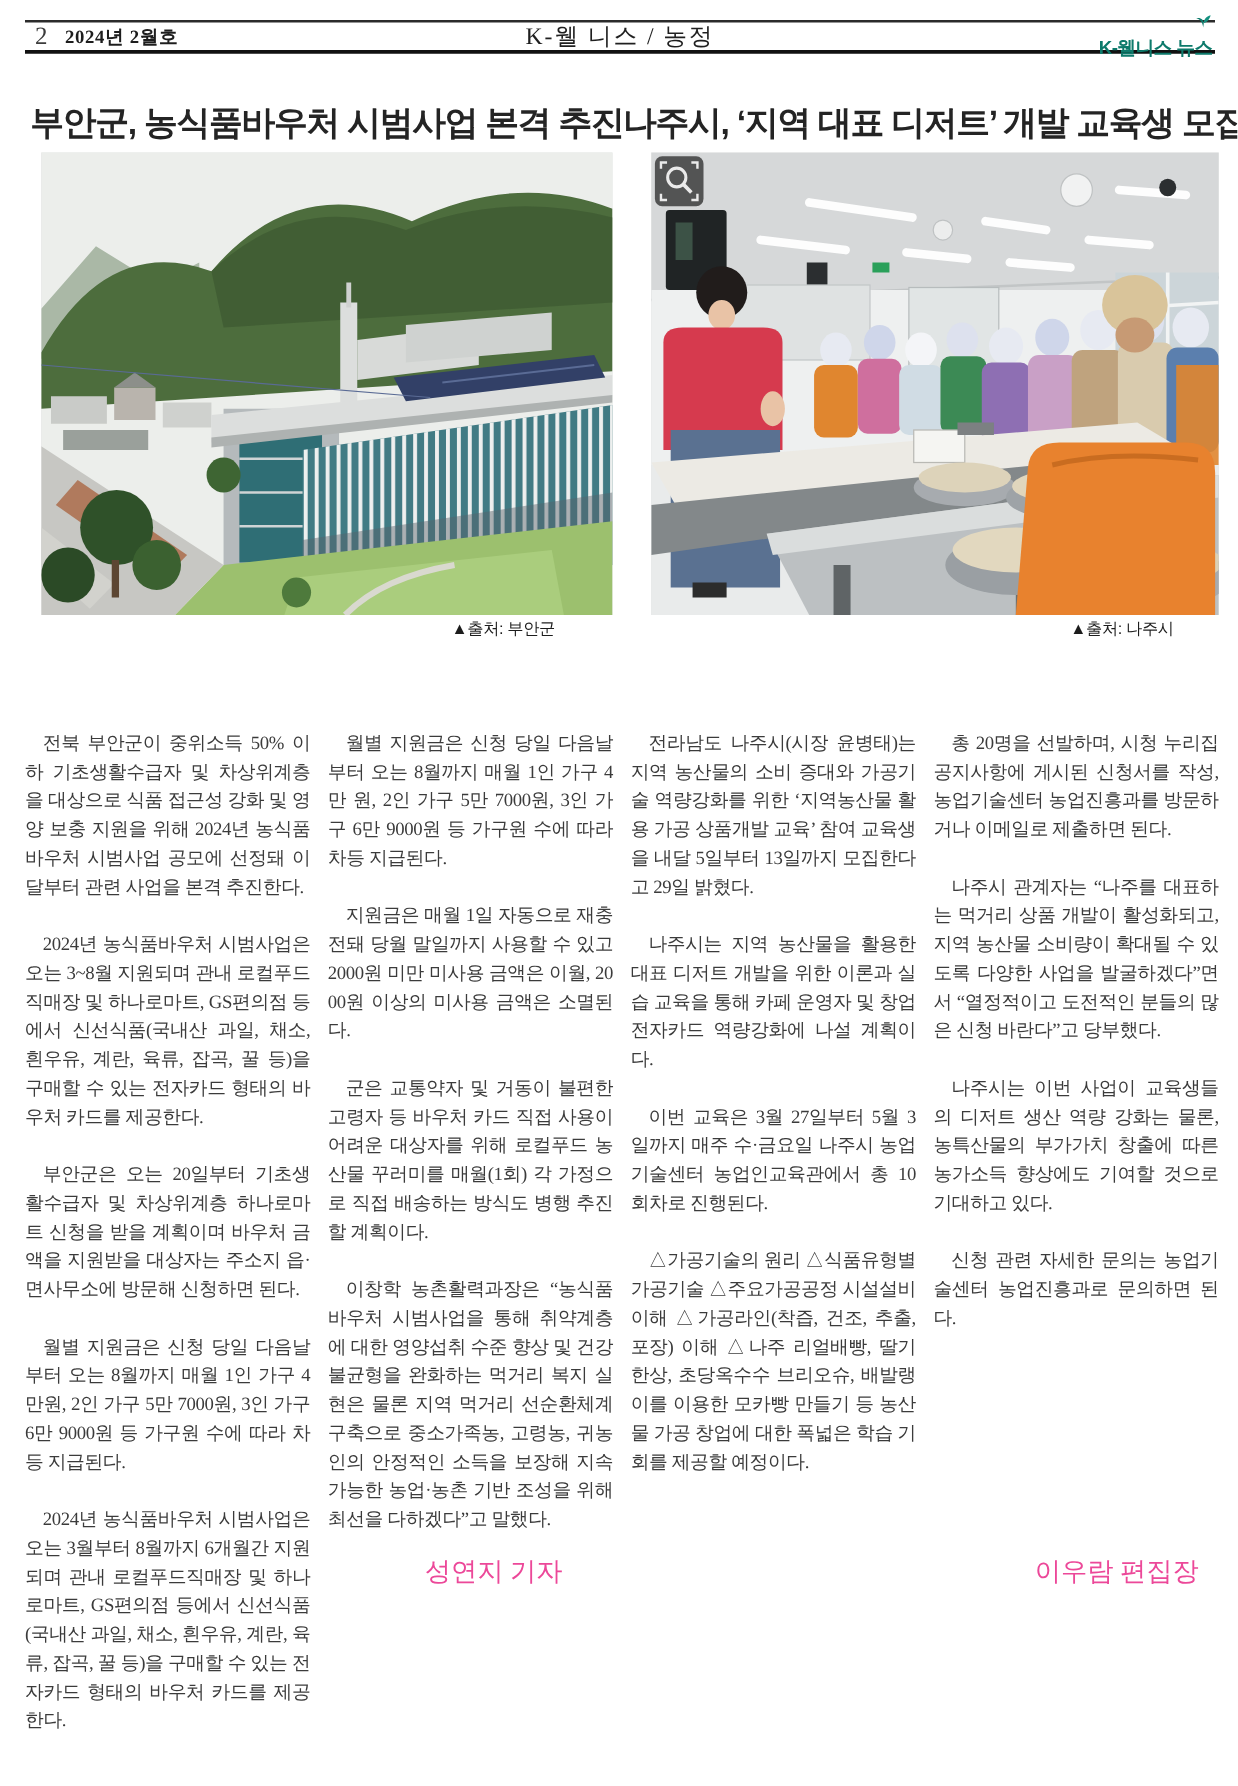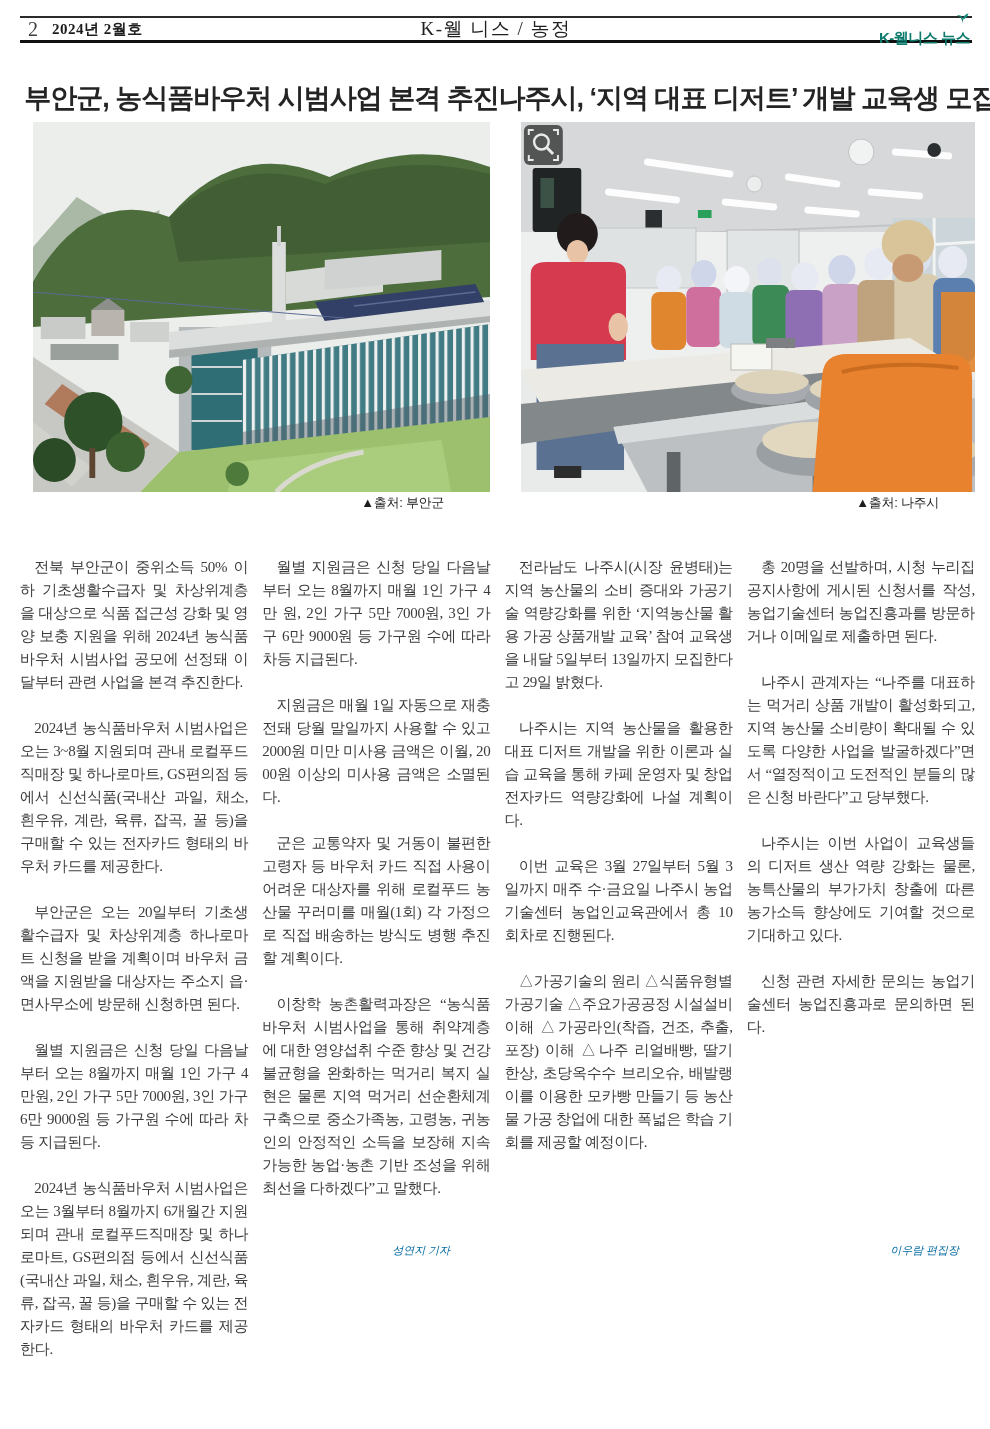--- a/index.html
+++ b/index.html
@@ -40,31 +40,31 @@
   .photo { margin-top:4px; width:100%; height:370px; display:block; background:#dfe1e0; }
   .photo svg { display:block; width:100%; height:100%; }
   .caption {
     margin-top:2px; text-align:right; font-size:13px; color:#1c1c1c;
     font-family:"Liberation Sans", sans-serif; letter-spacing:-0.3px;
   }
   .article.left  .caption { padding-right:46px; }
   .article.right .caption { padding-right:36px; }
   
   .body-cols {
-    position:absolute; top:556px; left:20px; right:15px;
+    position:absolute; top:584px; left:20px; right:15px;
     display:flex; gap:14px;
   }
   .col { flex:1 1 0; }
   .col p {
     font-size:15px; line-height:23px; text-align:justify;
     text-indent:0.95em; color:#3b3b3b; margin-bottom:23px;
     letter-spacing:-0.3px; word-break:break-all;
   }
   
-  .byline { position:absolute; top:1243px; font-size:11px; color:#0369a1;font-style:italic; }
+  .byline { position:absolute; top:1243px; font-size:21px; color:#ec4899; }
   .byline.reporter { left:20px;  width:470px; text-align:right; padding-right:40px; }
   .byline.editor   { left:508px; width:467px; text-align:right; padding-right:16px; }
 </style>
 </head>
 <body>
 
 <div class="page">
 
   <div class="header">
     <div class="section-title">K-웰 니스 / 농정</div>

